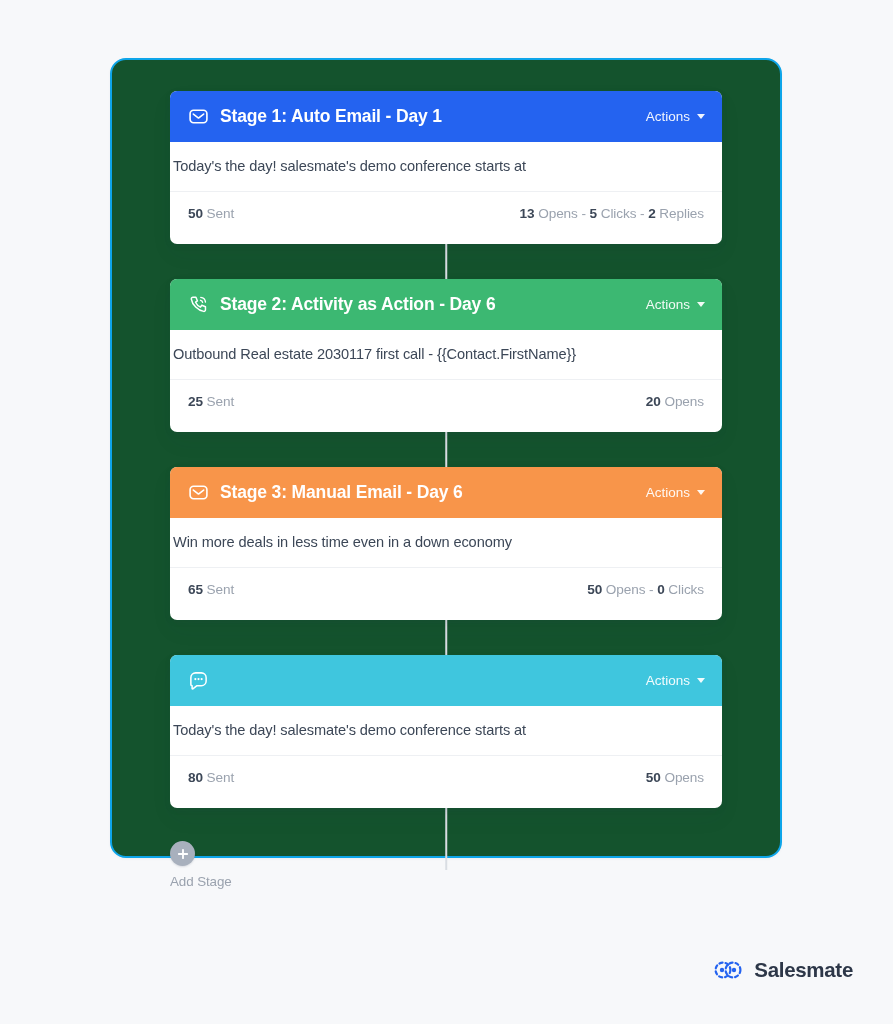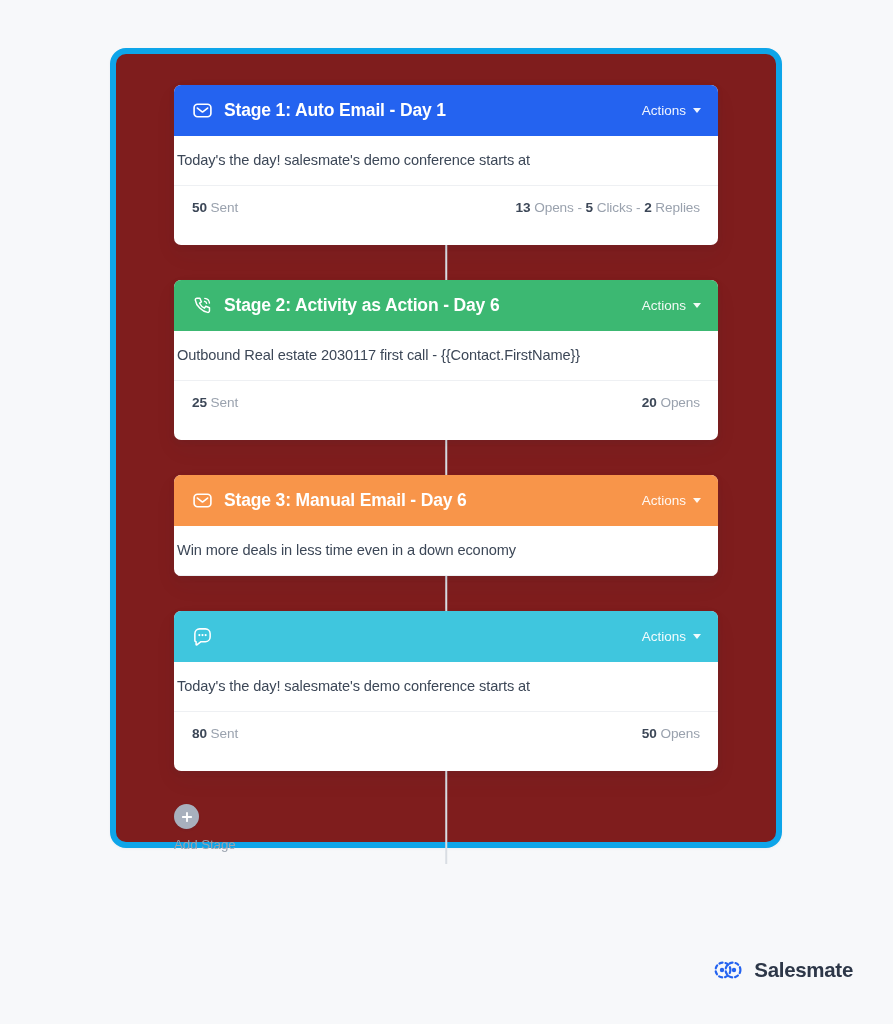--- a/index.html
+++ b/index.html
@@ -17,25 +17,25 @@
     width: 893px;
     height: 1024px;
     background: #f7f8fa;
     overflow: hidden;
   }
 
   
   .panel {
     position: absolute;
     left: 110px;
-    top: 48px;
+    top: 58px;
     width: 672px;
     height: 800px;
-    background: #7f1d1d;
-    border: 6px solid #0ea5e9;
+    background: #14532d;
+    border: 2px solid #0ea5e9;
     border-radius: 16px;
     box-shadow: 0 1px 3px rgba(30,40,60,0.045);
   }
 
   .stages {
     position: absolute;
     left: 0; right: 0; top: 0;
     padding: 31px 58px 0 58px;
   }
 
@@ -110,21 +110,21 @@
     color: #3c4757;
     border-bottom: 1px solid #eef0f3;
     letter-spacing: -0.1px;
     white-space: nowrap;
     overflow: hidden;
   }
 
   .stage-stats {
     display: flex;
     align-items: center;
-    padding: 14px 18px 30px 18px;
+    padding: 14px 18px 23px 18px;
     font-size: 13.6px;
     color: #9aa2ae;
     letter-spacing: -0.1px;
   }
   .stats-left  { white-space: nowrap; }
   .stats-right { margin-left: auto; white-space: nowrap; }
   .stat-num {
     color: #3c4757;
     font-weight: bold;
   }
@@ -230,20 +230,24 @@
                 <path d="M5.6 8.4 L11 12.6 L16.4 8.4" fill="none" stroke="#fff" stroke-width="1.7" stroke-linecap="round" stroke-linejoin="round"></path>
               </svg>
             </span>
             <span class="stage-title">Stage 3: Manual Email - Day 6</span>
             <span class="actions-btn">
               <span>Actions</span>
               <span class="caret"></span>
             </span>
           </div>
           <div class="stage-subject">Win more deals in less time even in a down economy</div>
+          <div class="stage-stats">
+            <span class="stats-left"><span class="stat-num">65</span> <span>Sent</span></span>
+            <span class="stats-right"><span class="stat-num">50</span> <span>Opens</span> <span>-</span> <span class="stat-num">0</span> <span>Clicks</span></span>
+          </div>
         </div>
         <div class="stage-card">
           <div class="stage-header" style="background:#3fc6de">
             <span class="stage-icon">
               <svg viewBox="0 0 22 22" xmlns="http://www.w3.org/2000/svg">
                 <path d="M3.0 8.0 a5.0 5.0 0 0 1 5.0 -5.0 h6.0 a5.0 5.0 0 0 1 5.0 5.0 v3.4 a5.0 5.0 0 0 1 -5.0 5.0 h-4.6 l-4.3 3.3 a0.5 0.5 0 0 1 -0.8 -0.4 v-2.9 h-0.1 a1.3 1.3 0 0 1 -1.2 -1.3 z" fill="none" stroke="#fff" stroke-width="1.6" stroke-linejoin="round"></path>
                 <circle cx="7.7" cy="9.5" r="1.12" fill="#fff"></circle>
                 <circle cx="11.0" cy="9.5" r="1.12" fill="#fff"></circle>
                 <circle cx="14.3" cy="9.5" r="1.12" fill="#fff"></circle>
               </svg>

